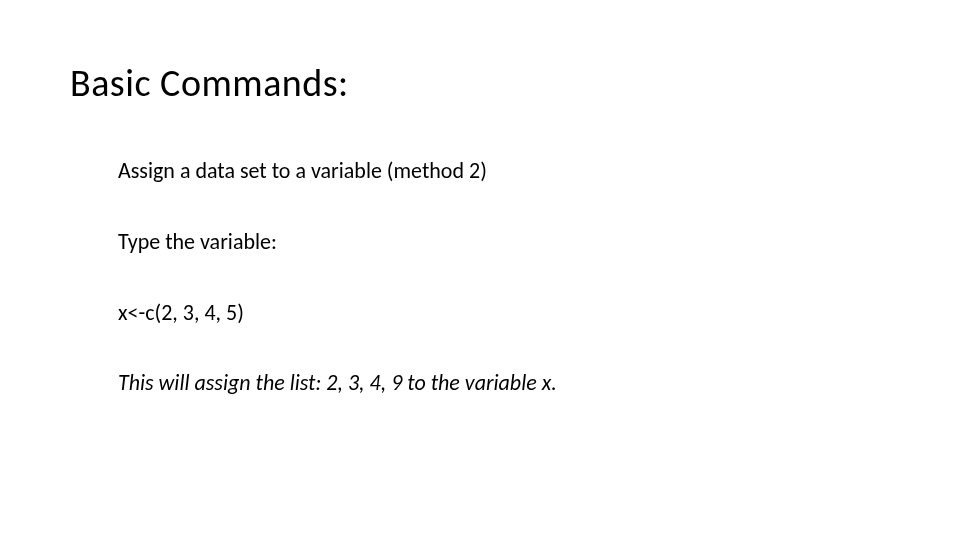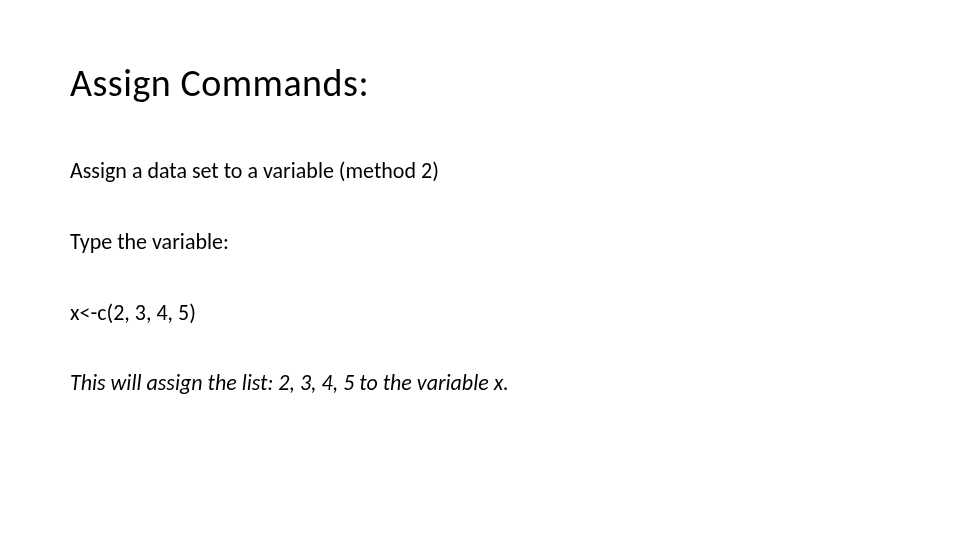--- a/index.html
+++ b/index.html
@@ -19,29 +19,30 @@
       font-size: 38px;
       font-weight: 400;
       margin-bottom: 50px;
       letter-spacing: 0.5px;
     }
     .body-text {
       font-size: 22px;
       font-weight: 400;
       margin-bottom: 40px;
       line-height: 1.4;
+      margin-left: 48px;
     }
     .italic {
       font-style: italic;
     }
   </style>
 </head>
 <body>
 
-<h1 class="title">Assign Commands:</h1>
+<h1 class="title">Basic Commands:</h1>
 
 <p class="body-text">Assign a data set to a variable (method 2)</p>
 
 <p class="body-text">Type the variable:</p>
 
 <p class="body-text">x&lt;-c(2, 3, 4, 5)</p>
 
-<p class="body-text italic">This will assign the list: 2, 3, 4, 5 to the variable x.</p>
+<p class="body-text italic">This will assign the list: 2, 3, 4, 9 to the variable x.</p>
 
 </body></html>

